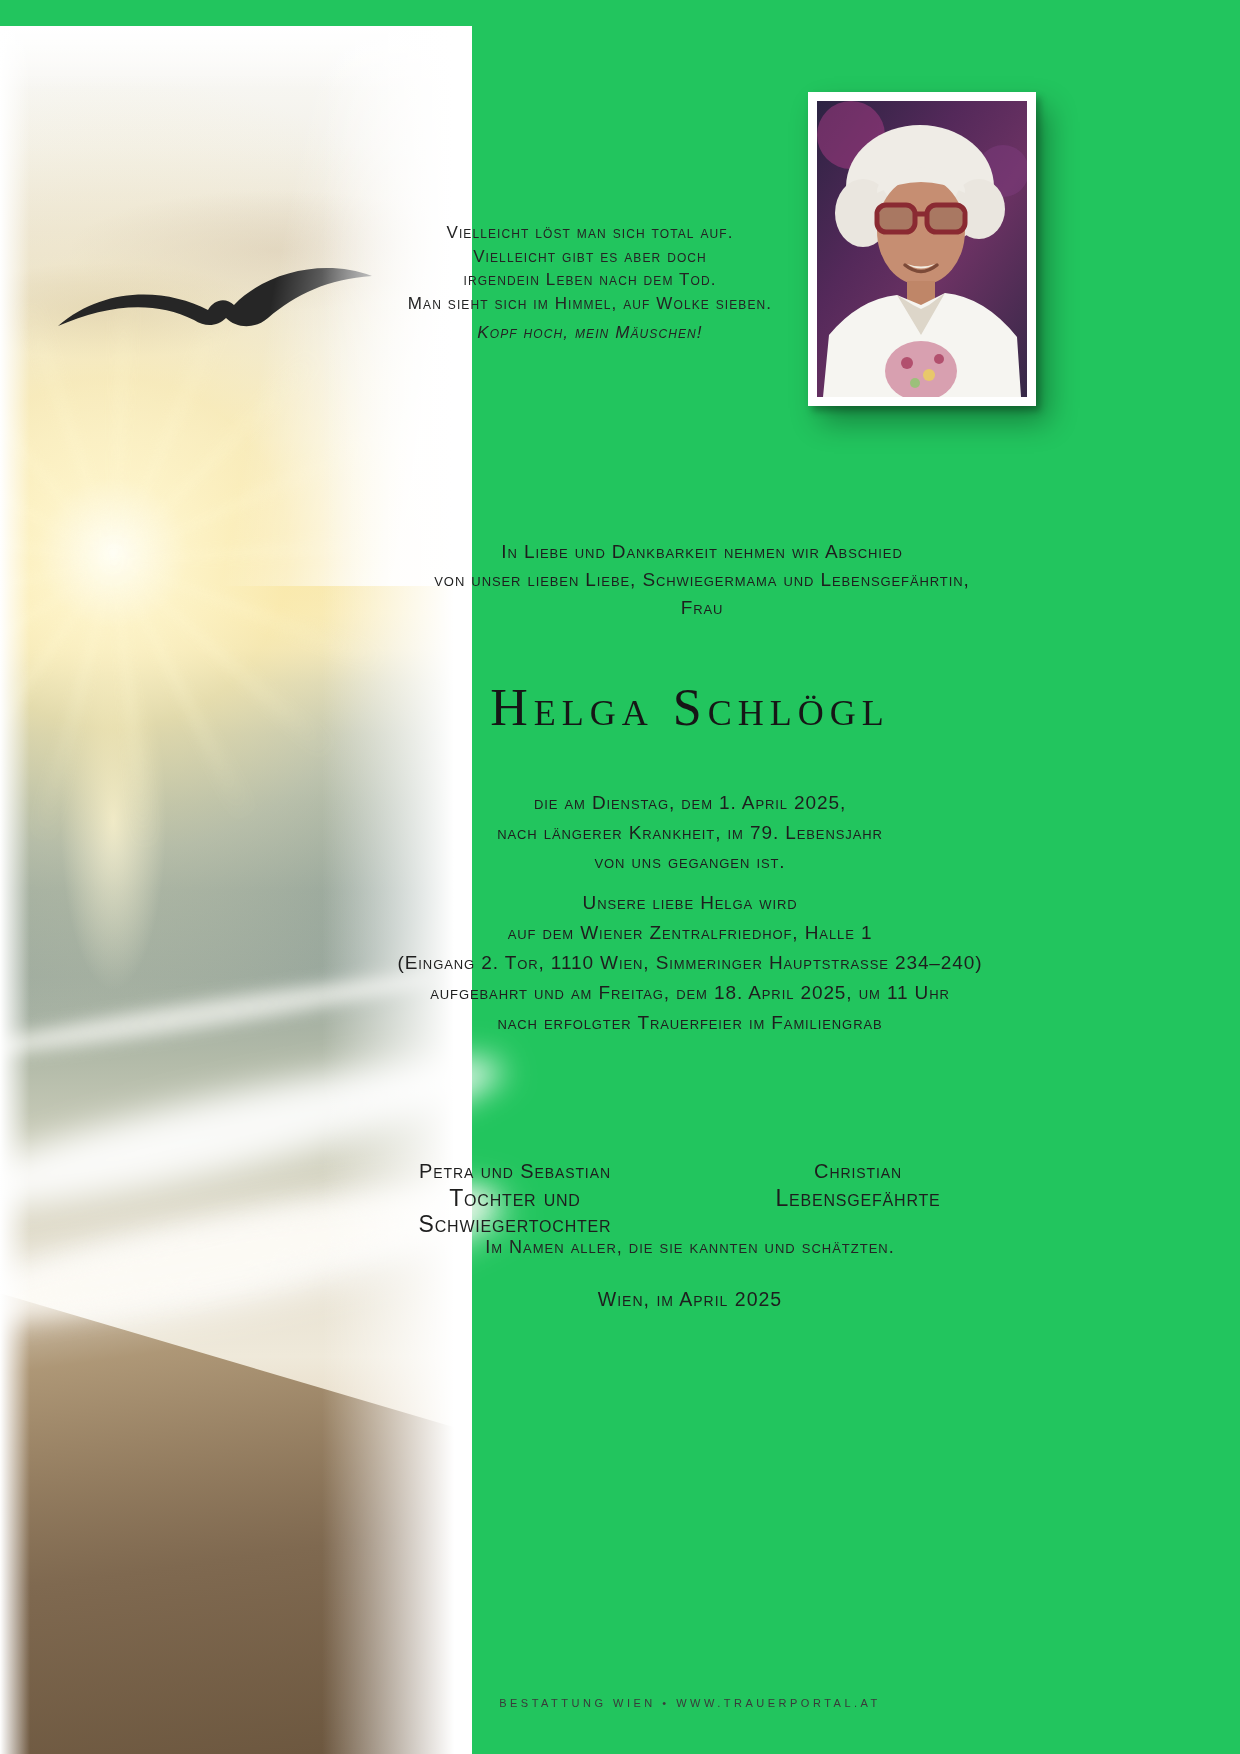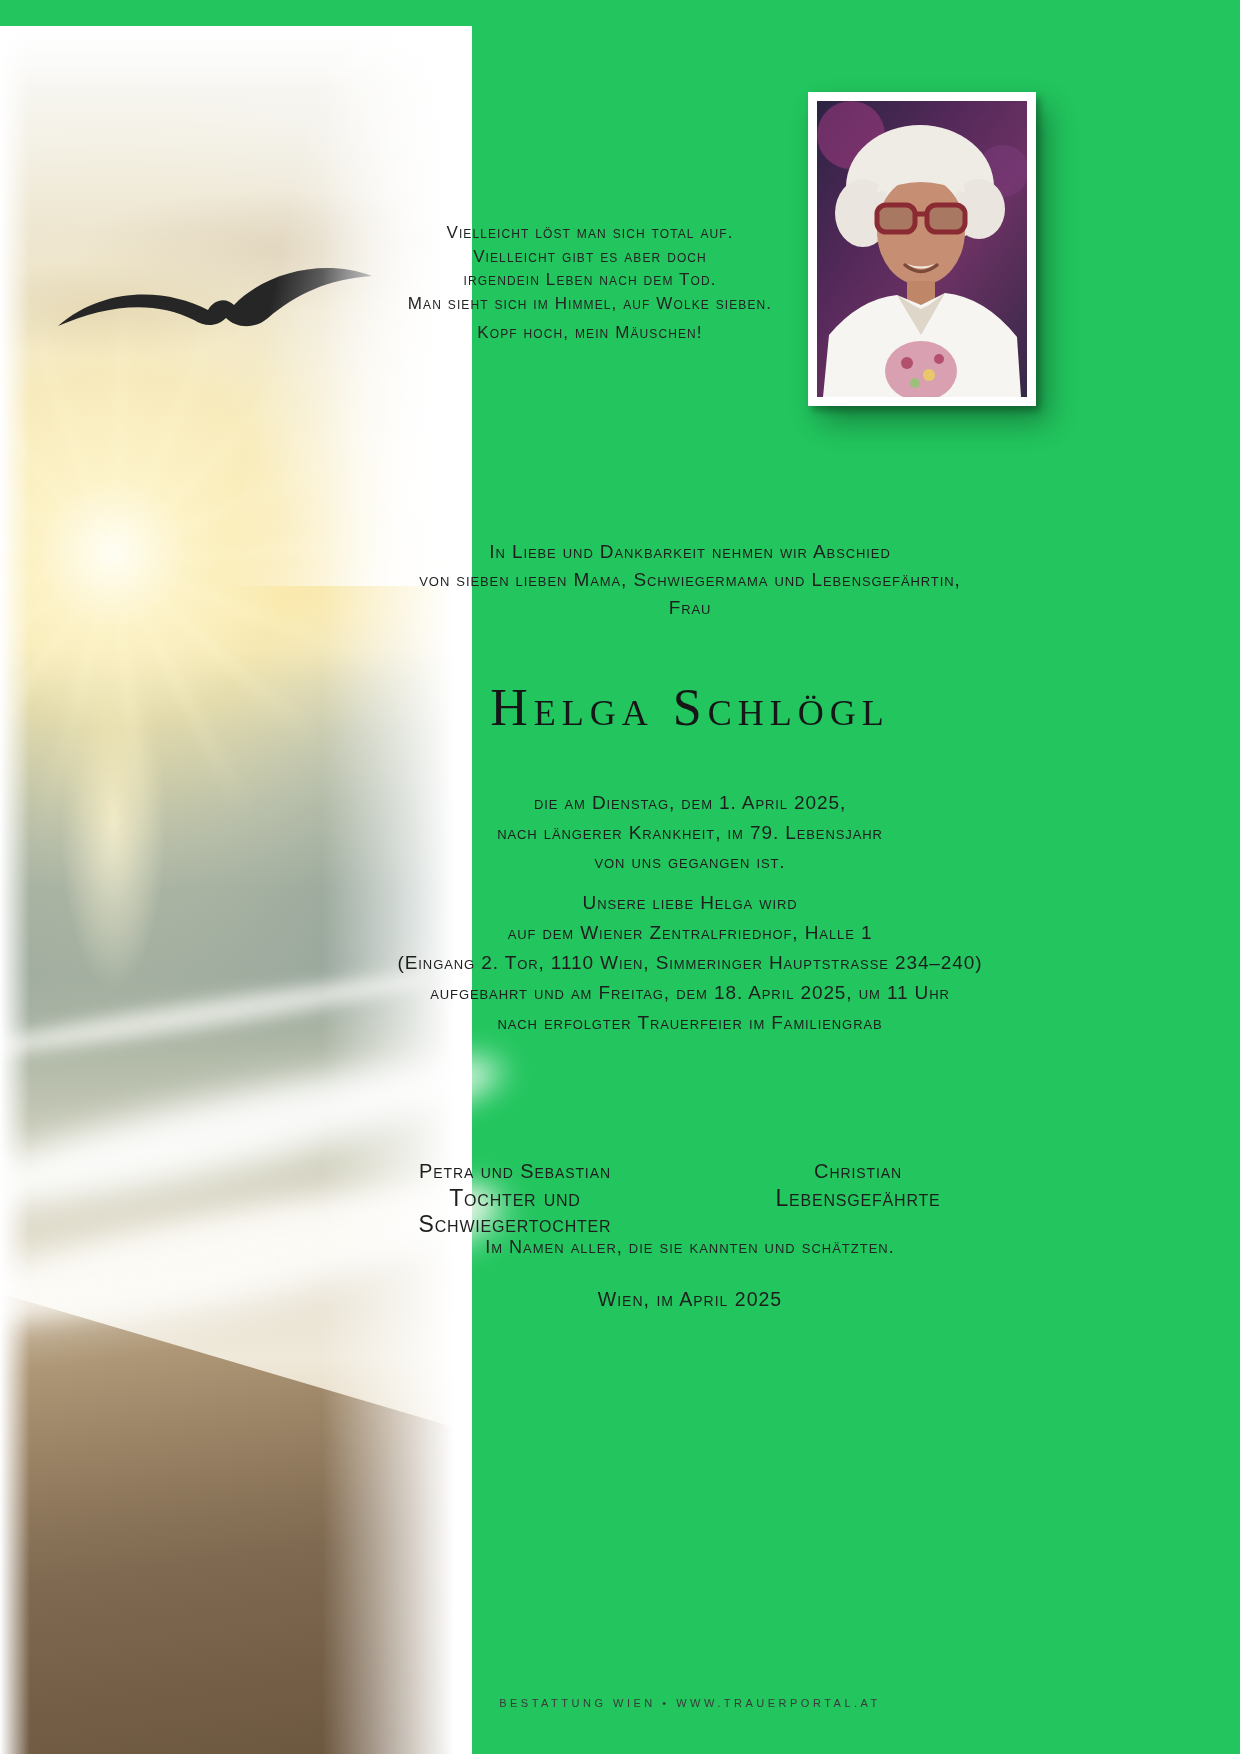--- a/index.html
+++ b/index.html
@@ -51,23 +51,23 @@
   .portrait-frame svg{display:block;width:210px;height:296px;}
 
   
   .sc{font-variant:small-caps;}
   .center{text-align:center;}
   .block{position:absolute;}
   .line{display:block;}
 
   .verse{left:300px;top:221px;width:580px;font-size:17px;line-height:23.5px;
          letter-spacing:1.1px;color:#242424;}
-  .verse .closing{margin-top:6px;}
+  .verse .closing{margin-top:6px;font-style:italic;}
 
-  .intro{left:310px;top:538px;width:760px;font-size:19px;line-height:28px;letter-spacing:0.9px;}
+  .intro{left:322px;top:538px;width:760px;font-size:19px;line-height:28px;letter-spacing:0.9px;}
 
   .name{left:290px;top:676px;width:800px;font-family:"Liberation Serif",serif;
         font-size:52px;line-height:64px;letter-spacing:6px;color:#161616;}
 
   .death{left:310px;top:788px;width:760px;font-size:19px;line-height:29.5px;letter-spacing:0.9px;}
 
   .funeral{left:290px;top:888px;width:800px;font-size:19px;line-height:30px;letter-spacing:0.9px;}
 
   .mourner-left{left:350px;top:1158px;width:330px;text-align:center;}
   .mourner-right{left:718px;top:1158px;width:280px;}
@@ -144,21 +144,21 @@
   <div class="block verse center sc">
     <span class="line">Vielleicht löst man sich total auf.</span>
     <span class="line">Vielleicht gibt es aber doch</span>
     <span class="line">irgendein Leben nach dem Tod.</span>
     <span class="line">Man sieht sich im Himmel, auf Wolke sieben.</span>
     <span class="line closing">Kopf hoch, mein Mäuschen!</span>
   </div>
 
   <div class="block intro center sc">
     <span class="line">In Liebe und Dankbarkeit nehmen wir Abschied</span>
-    <span class="line">von sieben lieben Mama, Schwiegermama und Lebensgefährtin,</span>
+    <span class="line">von unser lieben Liebe, Schwiegermama und Lebensgefährtin,</span>
     <span class="line">Frau</span>
   </div>
 
   <div class="block name center sc">Helga Schlögl</div>
 
   <div class="block death center sc">
     <span class="line">die am Dienstag, dem 1. April 2025,</span>
     <span class="line">nach längerer Krankheit, im 79. Lebensjahr</span>
     <span class="line">von uns gegangen ist.</span>
   </div>

